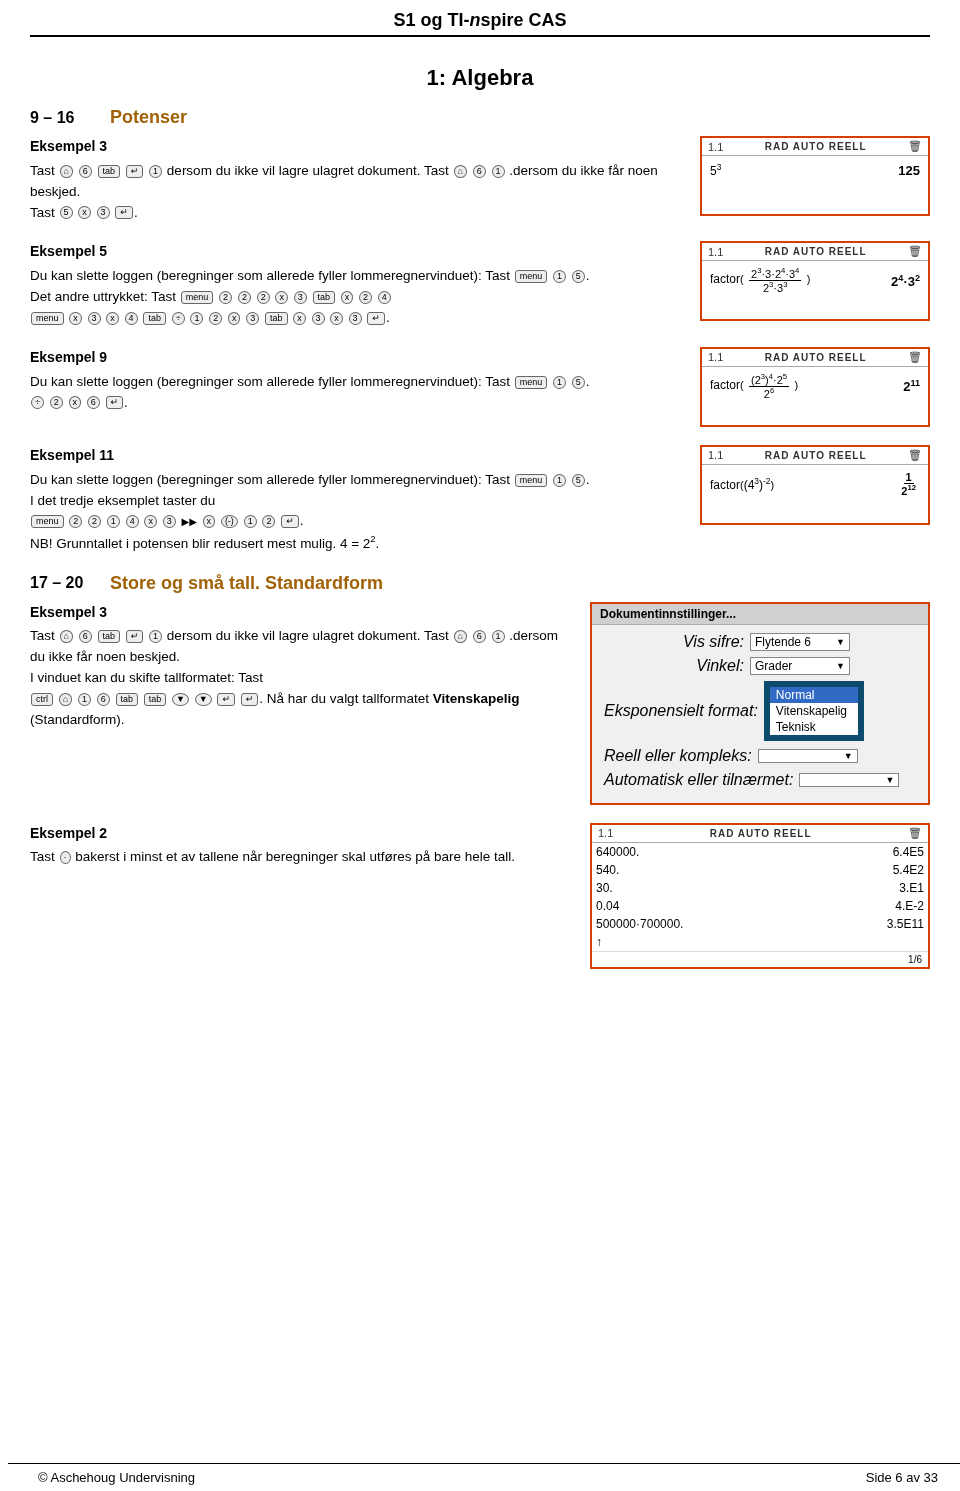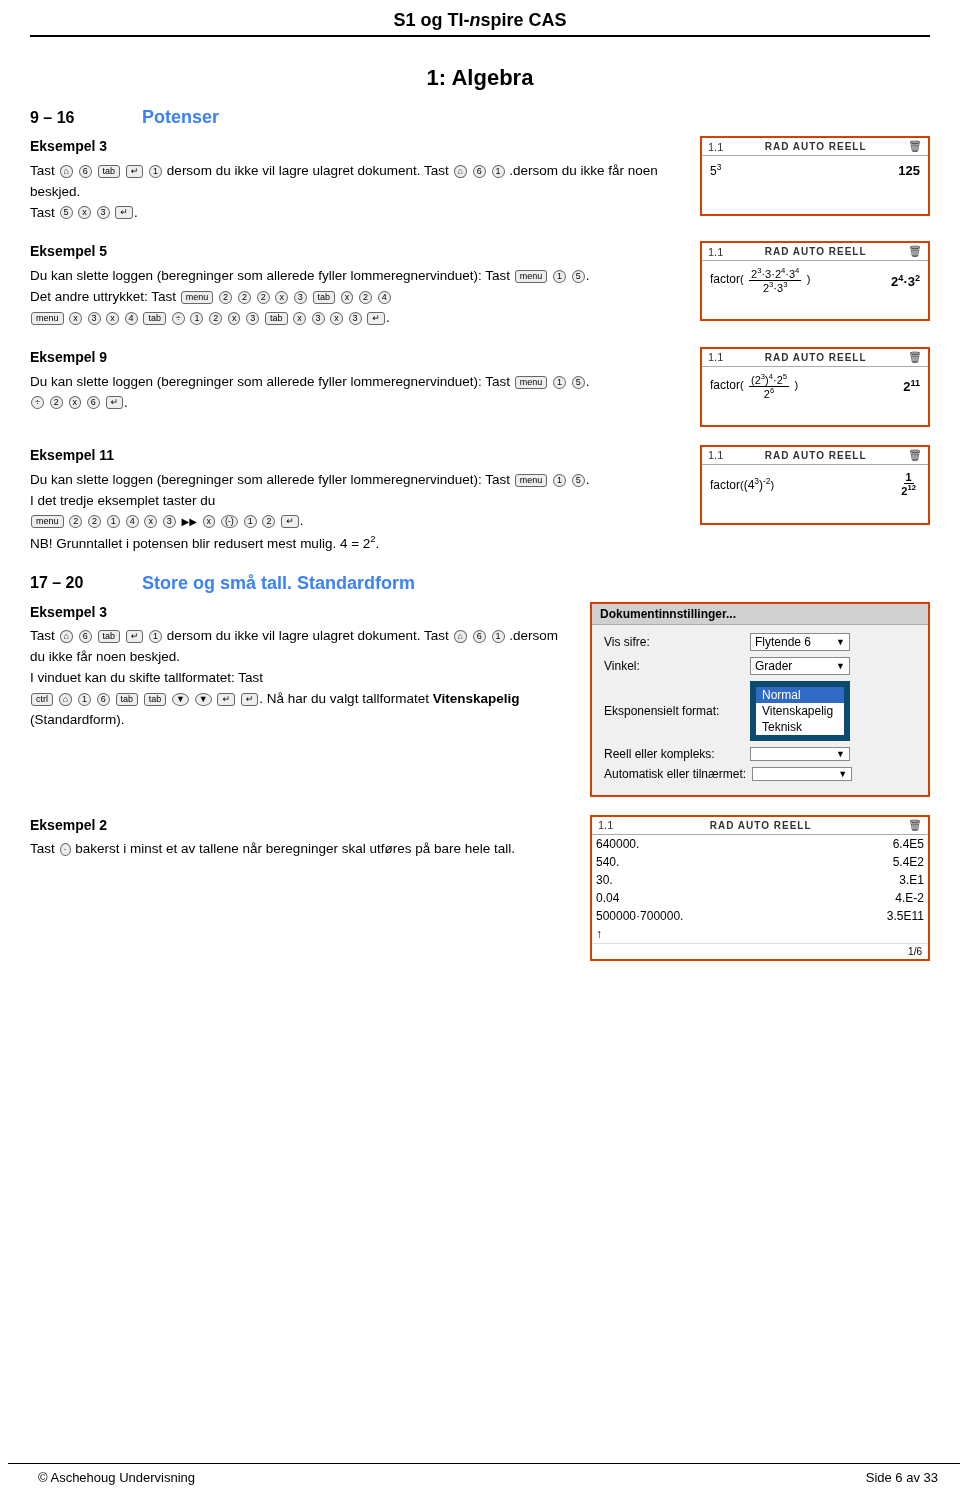--- a/index.html
+++ b/index.html
@@ -50,22 +50,21 @@
     }
     .subsection-num {
       font-size: 16px;
       font-weight: bold;
       color: #000;
       min-width: 60px;
     }
     .subsection-title {
       font-size: 18px;
       font-weight: bold;
-      color: #3b82f6;
-      margin-left: 32px;
+      color: #a16207;
     }
 
     
     .example-block {
       display: flex;
       gap: 18px;
       margin: 8px 0 18px 0;
       align-items: flex-start;
     }
     .example-text {
@@ -197,21 +196,23 @@
       padding: 8px 12px;
     }
     .dialog-row {
       display: flex;
       align-items: center;
       margin-bottom: 6px;
       gap: 6px;
     }
     .dialog-row label {
       min-width: 140px;
-      font-size: 12px;
+      text-align: right;
+      font-size: 16px;
+      font-style: italic;
     }
     .dialog-select {
       border: 1px solid #888;
       background: #fff;
       font-size: 12px;
       padding: 1px 4px;
       min-width: 100px;
       display: flex;
       align-items: center;
       justify-content: space-between;

